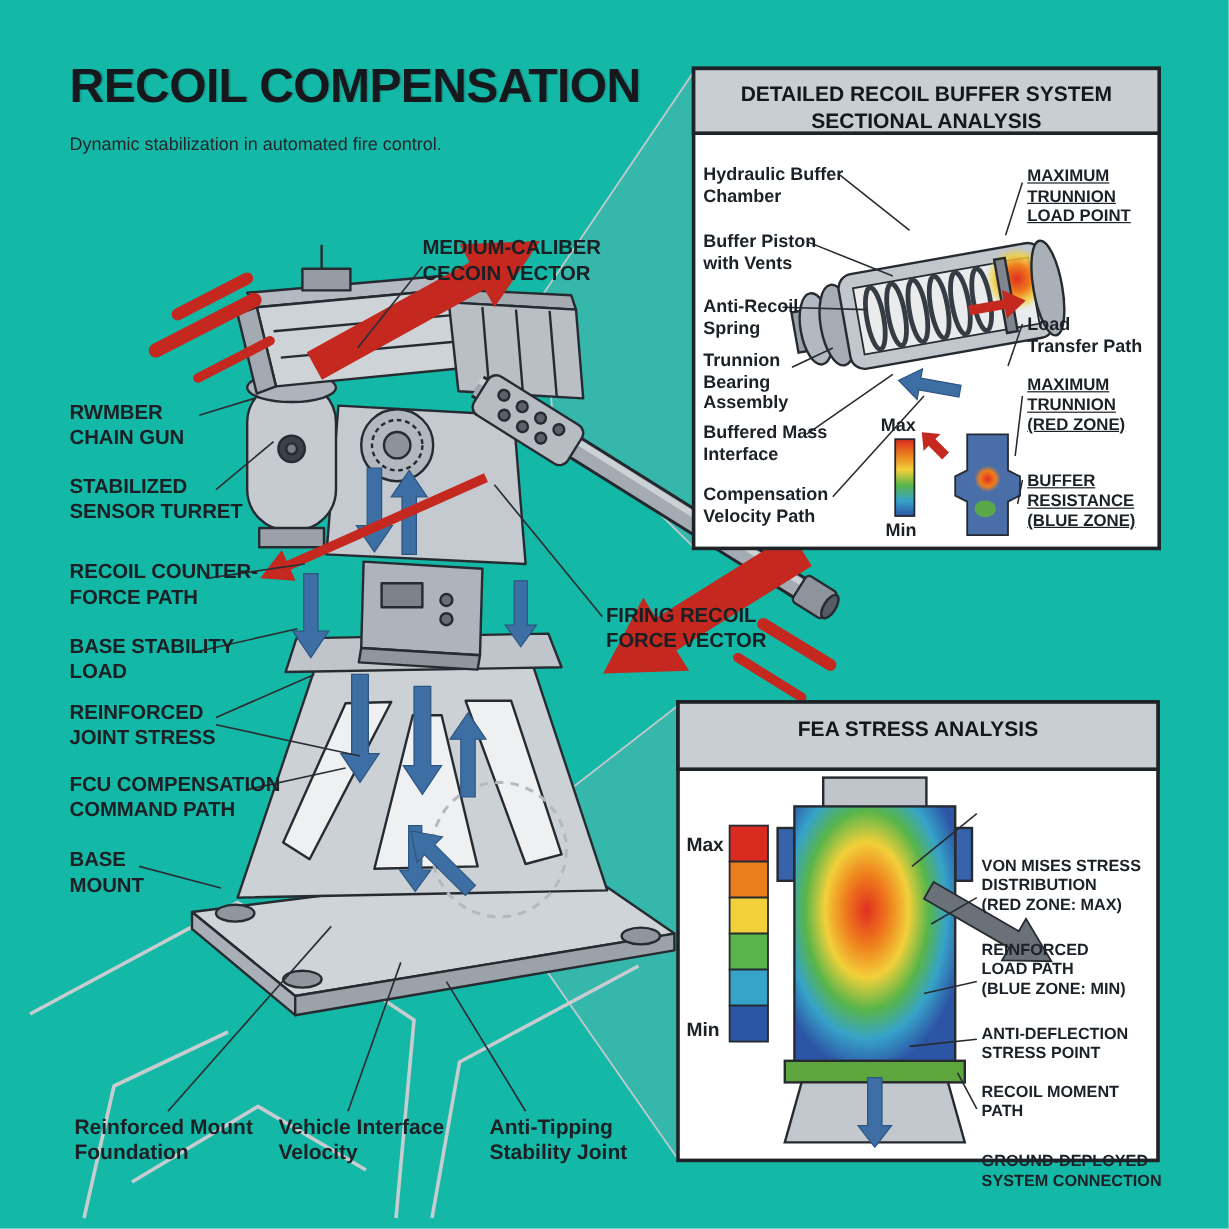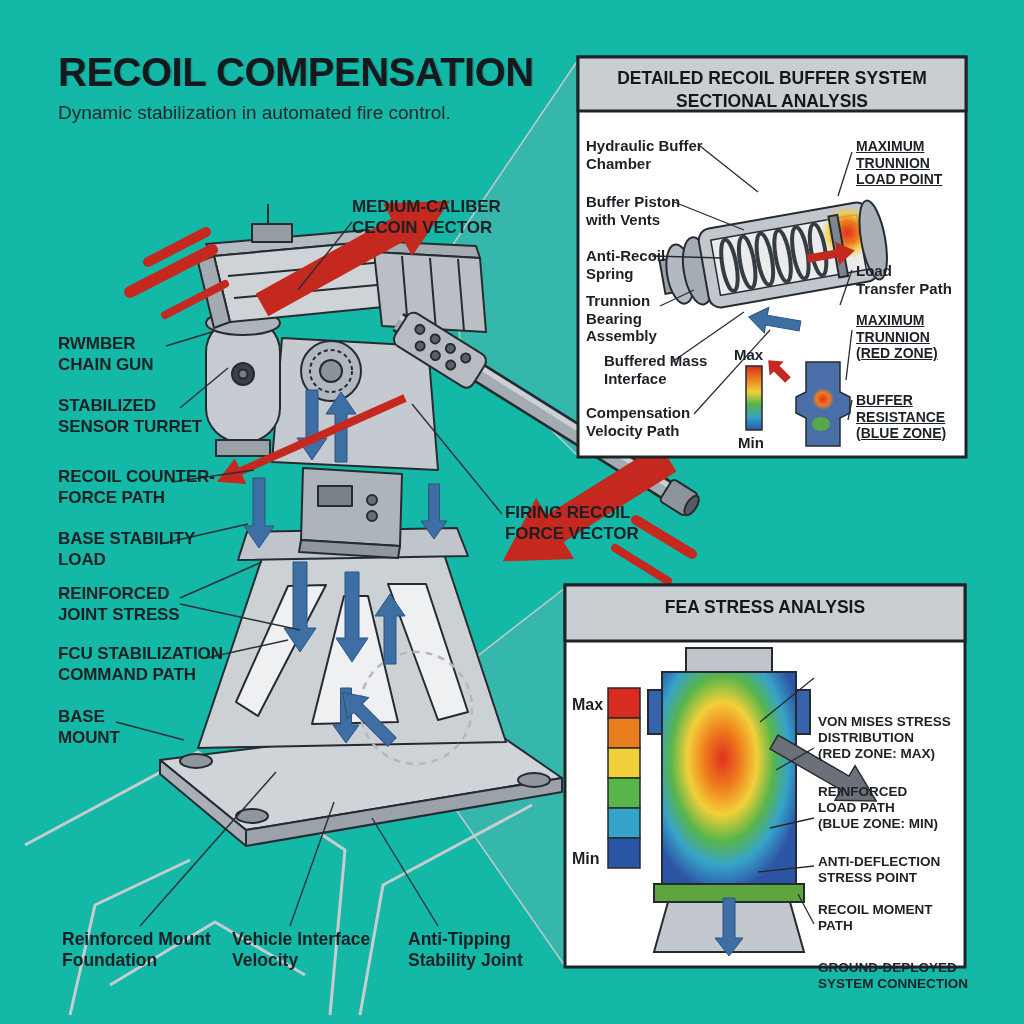--- a/index.html
+++ b/index.html
@@ -2,21 +2,21 @@
 <html><head>
 <meta charset="utf-8">
 <style>
   * { margin:0; padding:0; box-sizing:border-box; }
   html,body { background:#ffffff; font-family:"Liberation Sans", sans-serif; }
   .canvas { position:relative; width:1024px; height:1024px; background:#14b8a6; overflow:hidden; }
   .art { position:absolute; left:0; top:0; }
 
   .title-block { position:absolute; left:58px; top:50px; color:#15191e; }
   .title-block h1 { font-size:40px; font-weight:800; letter-spacing:-0.5px; text-shadow:1.5px 0 rgba(30,30,30,0.18); }
-  .title-block p { font-size:19px; font-weight:400; color:#23272c; margin-top:7px; }
+  .title-block p { font-size:15px; font-weight:400; color:#23272c; margin-top:17px; }
 
   .lbl { position:absolute; color:#1b2025; font-weight:700; font-size:17px; line-height:1.22; letter-spacing:-0.1px; }
   .lbl span { display:block; white-space:nowrap; }
   .lbl.soft { font-weight:600; font-size:17.5px; letter-spacing:0; }
 
   .inset-header { position:absolute; text-align:center; font-weight:800; font-size:17.5px; line-height:1.3; color:#14181d; padding-top:6px; letter-spacing:0; }
   .inset-header span { display:block; white-space:nowrap; }
 
   .ins-lbl { position:absolute; font-size:15px; font-weight:600; color:#1c2127; line-height:1.18; }
   .ins-lbl span { display:block; white-space:nowrap; }
@@ -296,21 +296,21 @@
 </div>
 <div class="lbl" style="left:58px;top:467px">
   <span>RECOIL COUNTER-</span>
   <span>FORCE PATH</span>
 </div>
 <div class="lbl" style="left:58px;top:584px">
   <span>REINFORCED</span>
   <span>JOINT STRESS</span>
 </div>
 <div class="lbl" style="left:58px;top:644px">
-  <span>FCU STABILIZATION</span>
+  <span>FCU COMPENSATION</span>
   <span>COMMAND PATH</span>
 </div>
 <div class="lbl" style="left:58px;top:707px">
   <span>BASE</span>
   <span>MOUNT</span>
 </div>
 <div class="lbl" style="left:505px;top:503px">
   <span>FIRING RECOIL</span>
   <span>FORCE VECTOR</span>
 </div>
@@ -341,21 +341,21 @@
 </div>
 <div class="ins-lbl" style="left:586px;top:247px">
   <span>Anti-Recoil</span>
       <span>Spring</span>
 </div>
 <div class="ins-lbl" style="left:586px;top:292px">
   <span>Trunnion</span>
       <span>Bearing</span>
       <span>Assembly</span>
 </div>
-<div class="ins-lbl" style="left:604px;top:352px">
+<div class="ins-lbl" style="left:586px;top:352px">
   <span>Buffered Mass</span>
       <span>Interface</span>
 </div>
 <div class="ins-lbl" style="left:586px;top:404px">
   <span>Compensation</span>
       <span>Velocity Path</span>
 </div>
 <div class="ins-lbl b" style="left:856px;top:138px">
   <span>MAXIMUM</span>
       <span>TRUNNION</span>

